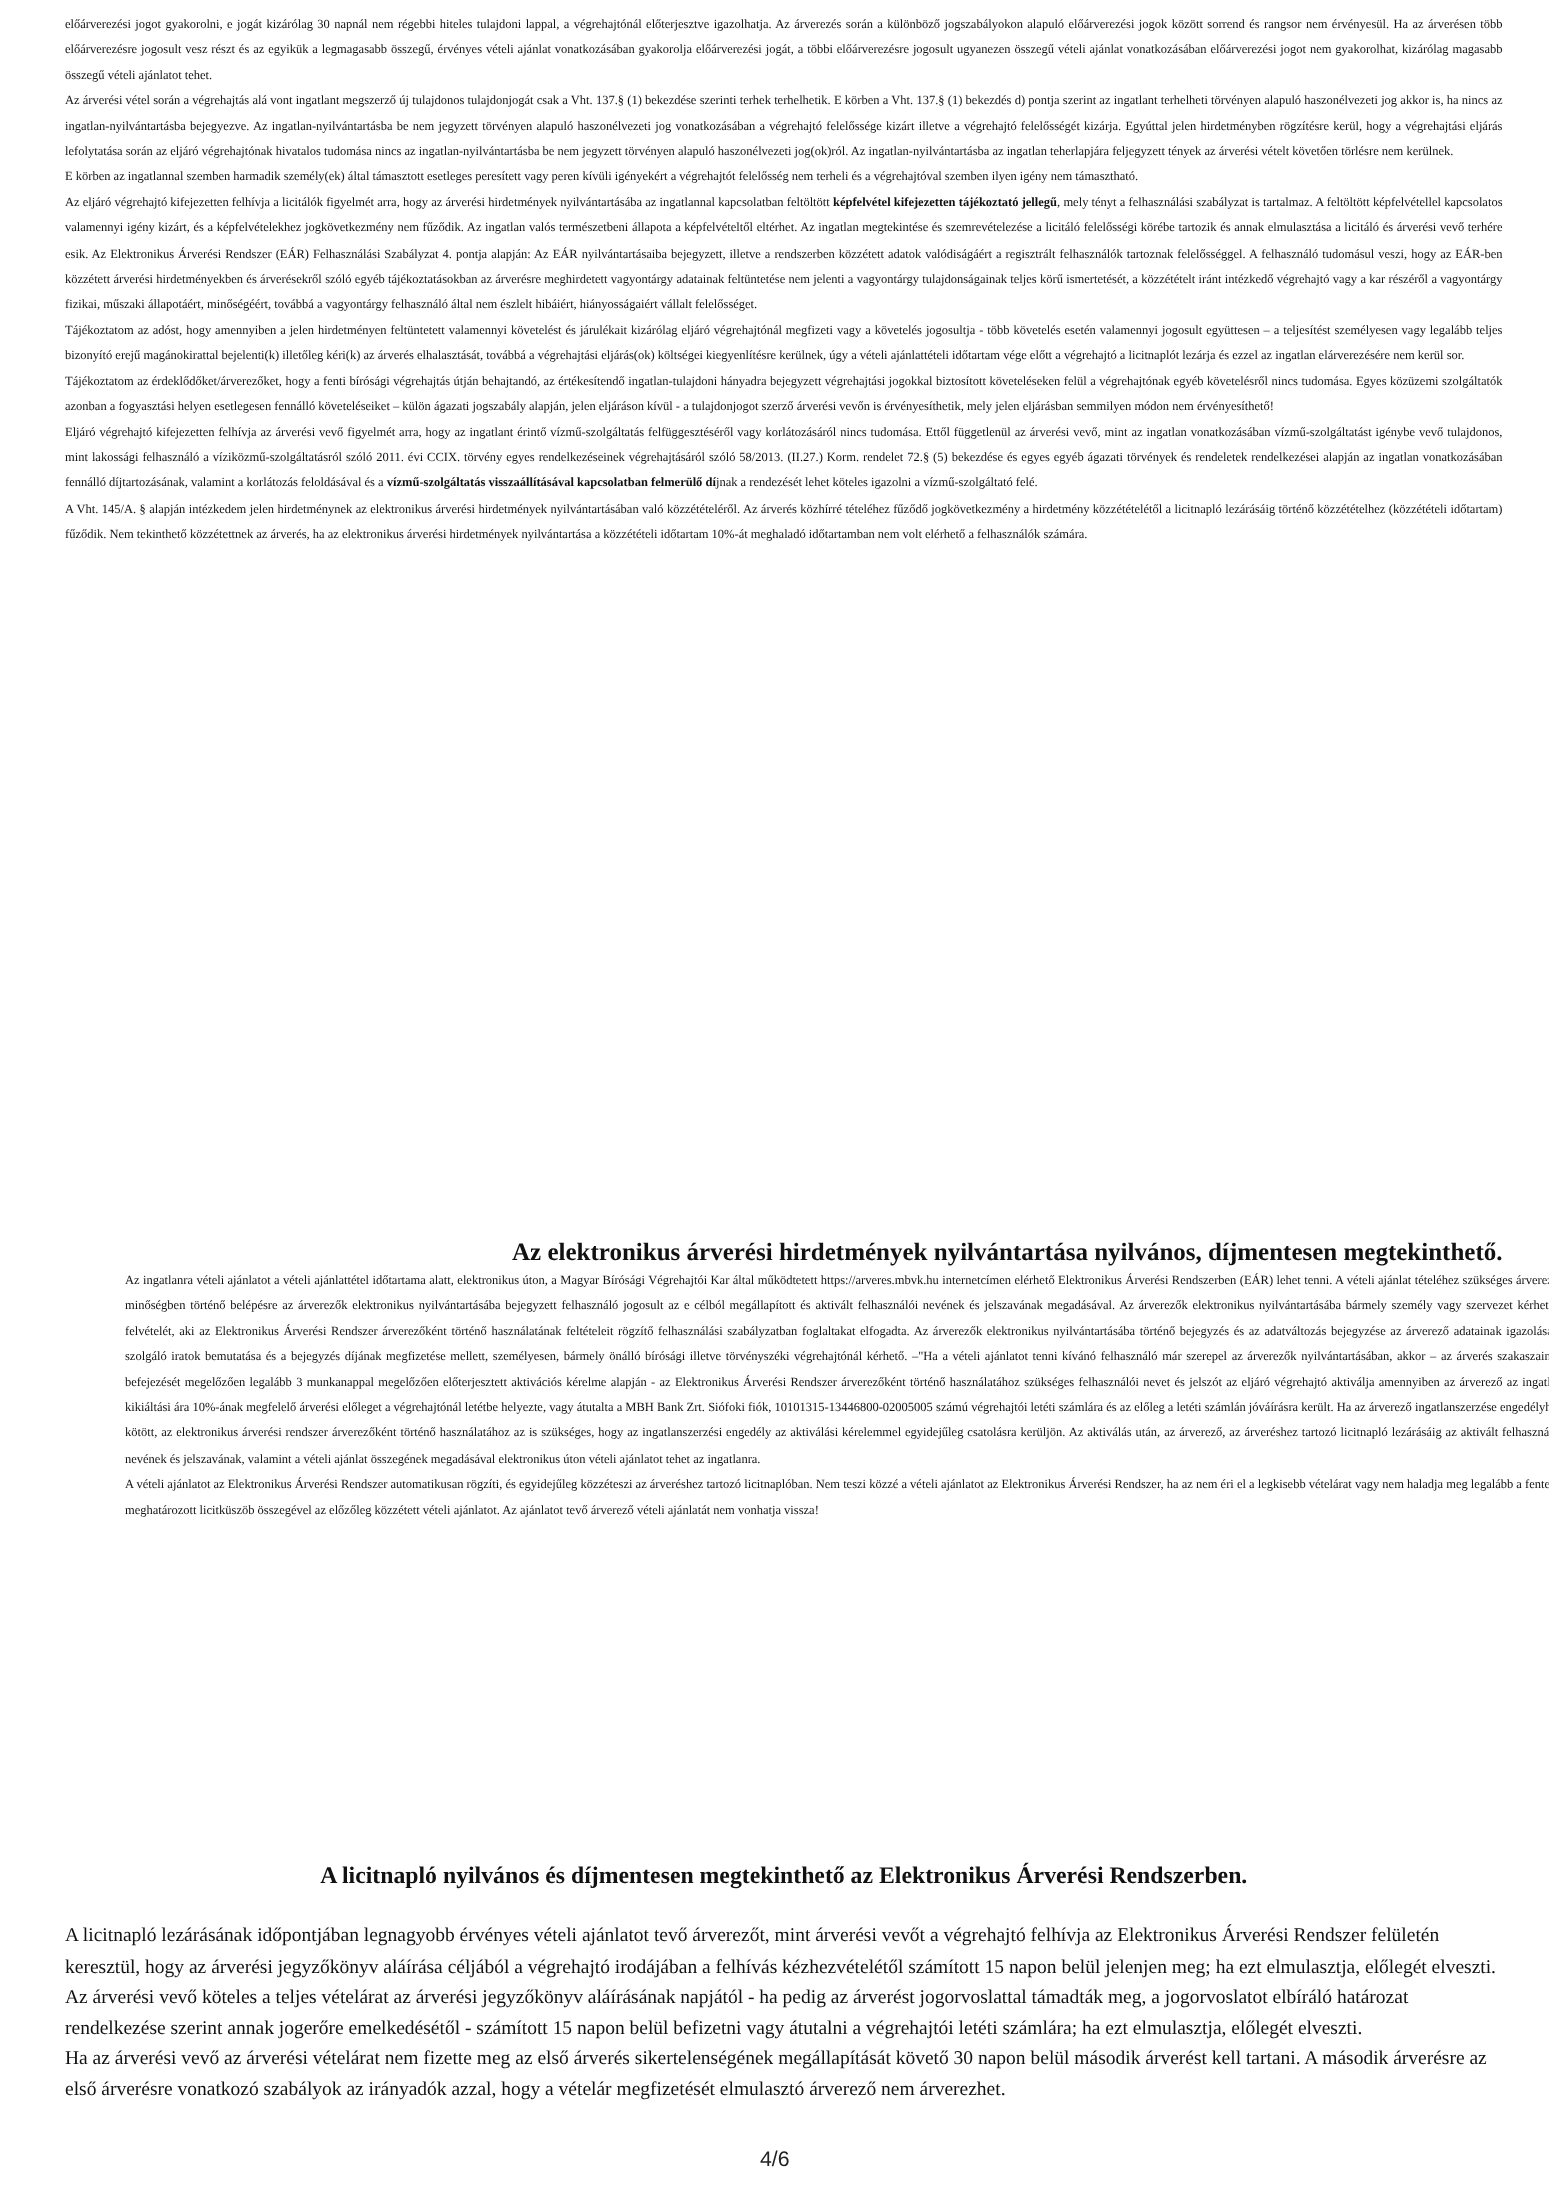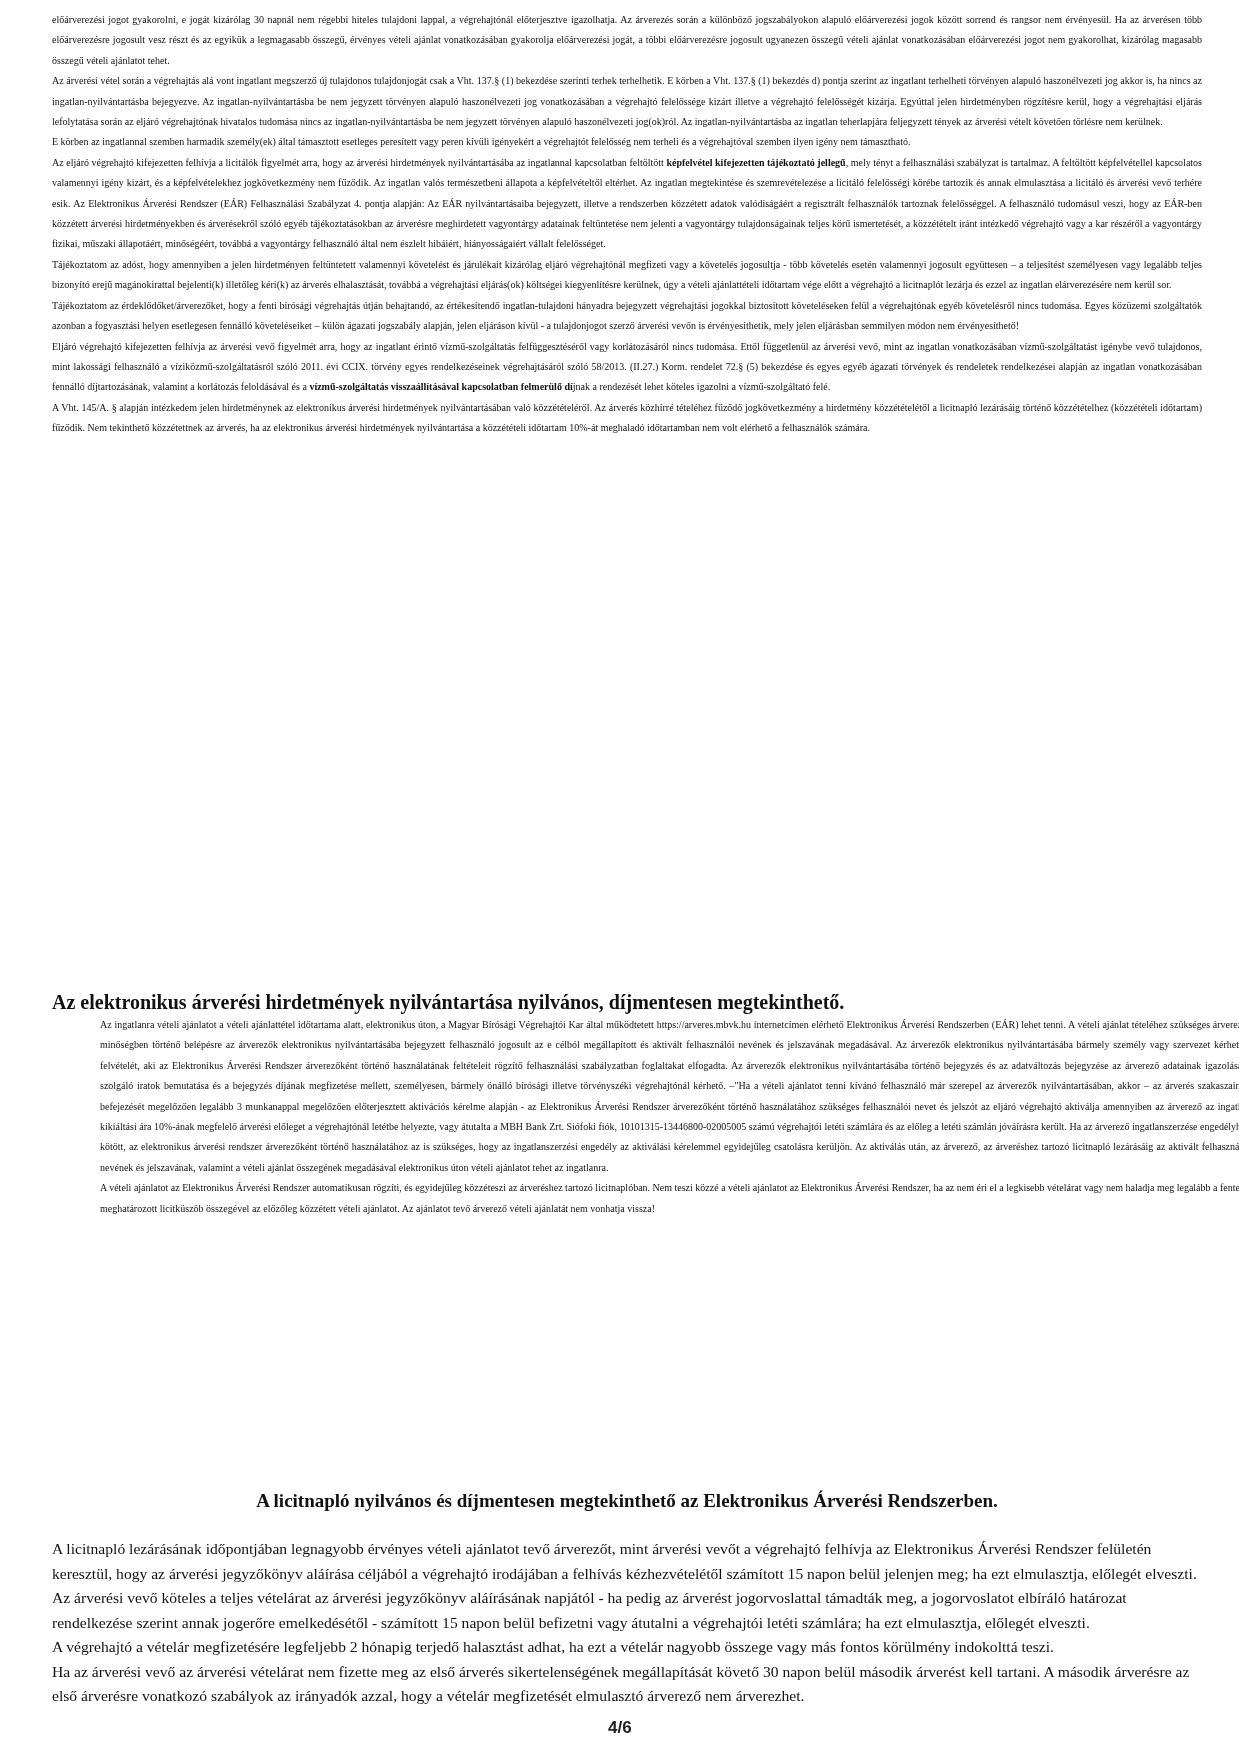--- a/index.html
+++ b/index.html
@@ -1,30 +1,30 @@
 <!DOCTYPE html>
 <html><head>
 <meta charset="utf-8">
 <style>
   html, body { margin: 0; padding: 0; background: #ffffff; }
   body { width: 1239px; height: 1754px; position: relative; overflow: hidden;
          font-family: "Liberation Serif", "DejaVu Serif", serif; color: #111; }
   .page { position: absolute; left: 52px; top: 10px; width: 1150px; }
   .sec1 p, .sec2 p { margin: 0; font-size: 10px; line-height: 20.4px; text-align: justify; }
   .sec1 { position: absolute; top: 0; left: 0; width: 1150px; }
-  .h1 { position: absolute; top: 980px; left: 0; width: 1150px; text-align: left;
+  .h1 { position: absolute; top: 980px; left: 0; width: 1150px; text-align: right;
         font-weight: bold; font-size: 20px; line-height: 24px; margin: 0; }
   .sec2 { position: absolute; top: 1005px; left: 0; width: 1150px; margin-left: 48px; }
   .h2 { position: absolute; top: 1480px; left: 0; width: 1150px; text-align: center;
         font-weight: bold; font-size: 19px; line-height: 22px; margin: 0; }
   .sec3 { position: absolute; top: 1503px; left: 0; width: 1150px; margin-top: 24px; }
   .sec3 p { margin: 0; font-size: 15.6px; line-height: 24.5px; text-align: left; }
   b { font-weight: bold; }
   .pagenum { position: absolute; left: 608px; top: 1718px; font-family: "Liberation Sans", "DejaVu Sans", sans-serif;
-             font-weight: bold; font-size: 17px; color: #222; }
+             font-weight: normal; font-size: 17px; color: #222; }
 </style>
 </head>
 <body>
 
 <div class="page">
   <div class="sec1">
     <p>előárverezési jogot gyakorolni, e jogát kizárólag 30 napnál nem régebbi hiteles tulajdoni lappal, a végrehajtónál előterjesztve igazolhatja. Az árverezés során a különböző jogszabályokon alapuló előárverezési jogok között sorrend és rangsor nem érvényesül. Ha az árverésen több előárverezésre jogosult vesz részt és az egyikük a legmagasabb összegű, érvényes vételi ajánlat vonatkozásában gyakorolja előárverezési jogát, a többi előárverezésre jogosult ugyanezen összegű vételi ajánlat vonatkozásában előárverezési jogot nem gyakorolhat, kizárólag magasabb összegű vételi ajánlatot tehet.</p>
     <p>Az árverési vétel során a végrehajtás alá vont ingatlant megszerző új tulajdonos tulajdonjogát csak a Vht. 137.§ (1) bekezdése szerinti terhek terhelhetik. E körben a Vht. 137.§ (1) bekezdés d) pontja szerint az ingatlant terhelheti törvényen alapuló haszonélvezeti jog akkor is, ha nincs az ingatlan-nyilvántartásba bejegyezve. Az ingatlan-nyilvántartásba be nem jegyzett törvényen alapuló haszonélvezeti jog vonatkozásában a végrehajtó felelőssége kizárt illetve a végrehajtó felelősségét kizárja. Egyúttal jelen hirdetményben rögzítésre kerül, hogy a végrehajtási eljárás lefolytatása során az eljáró végrehajtónak hivatalos tudomása nincs az ingatlan-nyilvántartásba be nem jegyzett törvényen alapuló haszonélvezeti jog(ok)ról. Az ingatlan-nyilvántartásba az ingatlan teherlapjára feljegyzett tények az árverési vételt követően törlésre nem kerülnek.</p>
     <p>E körben az ingatlannal szemben harmadik személy(ek) által támasztott esetleges peresített vagy peren kívüli igényekért a végrehajtót felelősség nem terheli és a végrehajtóval szemben ilyen igény nem támasztható.</p>
     <p><span>Az eljáró végrehajtó kifejezetten felhívja a licitálók figyelmét arra, hogy az árverési hirdetmények nyilvántartásába az ingatlannal kapcsolatban feltöltött </span><b>képfelvétel kifejezetten tájékoztató jellegű</b><span>, mely tényt a felhasználási szabályzat is tartalmaz. A feltöltött képfelvétellel kapcsolatos valamennyi igény kizárt, és a képfelvételekhez jogkövetkezmény nem fűződik. Az ingatlan valós természetbeni állapota a képfelvételtől eltérhet. Az ingatlan megtekintése és szemrevételezése a licitáló felelősségi körébe tartozik és annak elmulasztása a licitáló és árverési vevő terhére esik. Az Elektronikus Árverési Rendszer (EÁR) Felhasználási Szabályzat 4. pontja alapján: Az EÁR nyilvántartásaiba bejegyzett, illetve a rendszerben közzétett adatok valódiságáért a regisztrált felhasználók tartoznak felelősséggel. A felhasználó tudomásul veszi, hogy az EÁR-ben közzétett árverési hirdetményekben és árverésekről szóló egyéb tájékoztatásokban az árverésre meghirdetett vagyontárgy adatainak feltüntetése nem jelenti a vagyontárgy tulajdonságainak teljes körű ismertetését, a közzétételt iránt intézkedő végrehajtó vagy a kar részéről a vagyontárgy fizikai, műszaki állapotáért, minőségéért, továbbá a vagyontárgy felhasználó által nem észlelt hibáiért, hiányosságaiért vállalt felelősséget.</span></p>
@@ -38,18 +38,17 @@
 
   <div class="sec2">
     <p>Az ingatlanra vételi ajánlatot a vételi ajánlattétel időtartama alatt, elektronikus úton, a Magyar Bírósági Végrehajtói Kar által működtetett https://arveres.mbvk.hu internetcímen elérhető Elektronikus Árverési Rendszerben (EÁR) lehet tenni. A vételi ajánlat tételéhez szükséges árverezői minőségben történő belépésre az árverezők elektronikus nyilvántartásába bejegyzett felhasználó jogosult az e célból megállapított és aktivált felhasználói nevének és jelszavának megadásával. Az árverezők elektronikus nyilvántartásába bármely személy vagy szervezet kérheti a felvételét, aki az Elektronikus Árverési Rendszer árverezőként történő használatának feltételeit rögzítő felhasználási szabályzatban foglaltakat elfogadta. Az árverezők elektronikus nyilvántartásába történő bejegyzés és az adatváltozás bejegyzése az árverező adatainak igazolására szolgáló iratok bemutatása és a bejegyzés díjának megfizetése mellett, személyesen, bármely önálló bírósági illetve törvényszéki végrehajtónál kérhető. –"Ha a vételi ajánlatot tenni kívánó felhasználó már szerepel az árverezők nyilvántartásában, akkor – az árverés szakaszainak befejezését megelőzően  legalább 3 munkanappal megelőzően előterjesztett aktivációs kérelme alapján - az Elektronikus Árverési Rendszer árverezőként történő használatához szükséges felhasználói nevet és jelszót az eljáró végrehajtó aktiválja amennyiben az árverező az ingatlan kikiáltási ára 10%-ának megfelelő árverési előleget a végrehajtónál letétbe helyezte, vagy átutalta a  MBH Bank Zrt. Siófoki fiók, 10101315-13446800-02005005 számú végrehajtói letéti számlára és az előleg a letéti számlán jóváírásra került. Ha az árverező ingatlanszerzése engedélyhez kötött, az elektronikus árverési rendszer árverezőként történő használatához az is szükséges, hogy az ingatlanszerzési engedély az aktiválási kérelemmel egyidejűleg csatolásra kerüljön. Az aktiválás után, az árverező, az árveréshez tartozó licitnapló lezárásáig az aktivált felhasználói nevének és jelszavának, valamint a vételi ajánlat összegének megadásával elektronikus úton vételi ajánlatot tehet az ingatlanra.</p>
     <p>A vételi ajánlatot az Elektronikus Árverési Rendszer automatikusan rögzíti, és egyidejűleg közzéteszi az árveréshez tartozó licitnaplóban. Nem teszi közzé a vételi ajánlatot az Elektronikus Árverési Rendszer, ha az nem éri el a legkisebb vételárat vagy nem haladja meg legalább a fentebb meghatározott licitküszöb összegével az előzőleg közzétett vételi ajánlatot. Az ajánlatot tevő árverező vételi ajánlatát nem vonhatja vissza!</p>
   </div>
 
   <h2 class="h2">A licitnapló nyilvános és díjmentesen megtekinthető az Elektronikus Árverési Rendszerben.</h2>
 
   <div class="sec3">
     <p>A licitnapló lezárásának időpontjában legnagyobb érvényes vételi ajánlatot tevő árverezőt, mint árverési vevőt a végrehajtó felhívja az Elektronikus Árverési Rendszer felületén keresztül, hogy az árverési jegyzőkönyv aláírása céljából a végrehajtó irodájában a felhívás kézhezvételétől számított 15 napon belül jelenjen meg; ha ezt elmulasztja, előlegét elveszti. Az árverési vevő köteles a teljes vételárat az árverési jegyzőkönyv aláírásának napjától - ha pedig az árverést jogorvoslattal támadták meg, a jogorvoslatot elbíráló határozat rendelkezése szerint annak jogerőre emelkedésétől - számított 15 napon belül befizetni vagy átutalni a végrehajtói letéti számlára; ha ezt elmulasztja, előlegét elveszti.</p>
-    <p>A végrehajtó a vételár megfizetésére legfeljebb 2 hónapig terjedő halasztást adhat, ha ezt a vételár nagyobb összege vagy más fontos körülmény indokolttá teszi.</p>
     <p>Ha az árverési vevő az árverési vételárat nem fizette meg az első árverés sikertelenségének megállapítását követő 30 napon belül második árverést kell tartani. A második árverésre az első árverésre vonatkozó szabályok az irányadók azzal, hogy a vételár megfizetését elmulasztó árverező nem árverezhet.</p>
   </div>
 </div>
 
 <div class="pagenum">4/6</div>
 
 </body></html>

